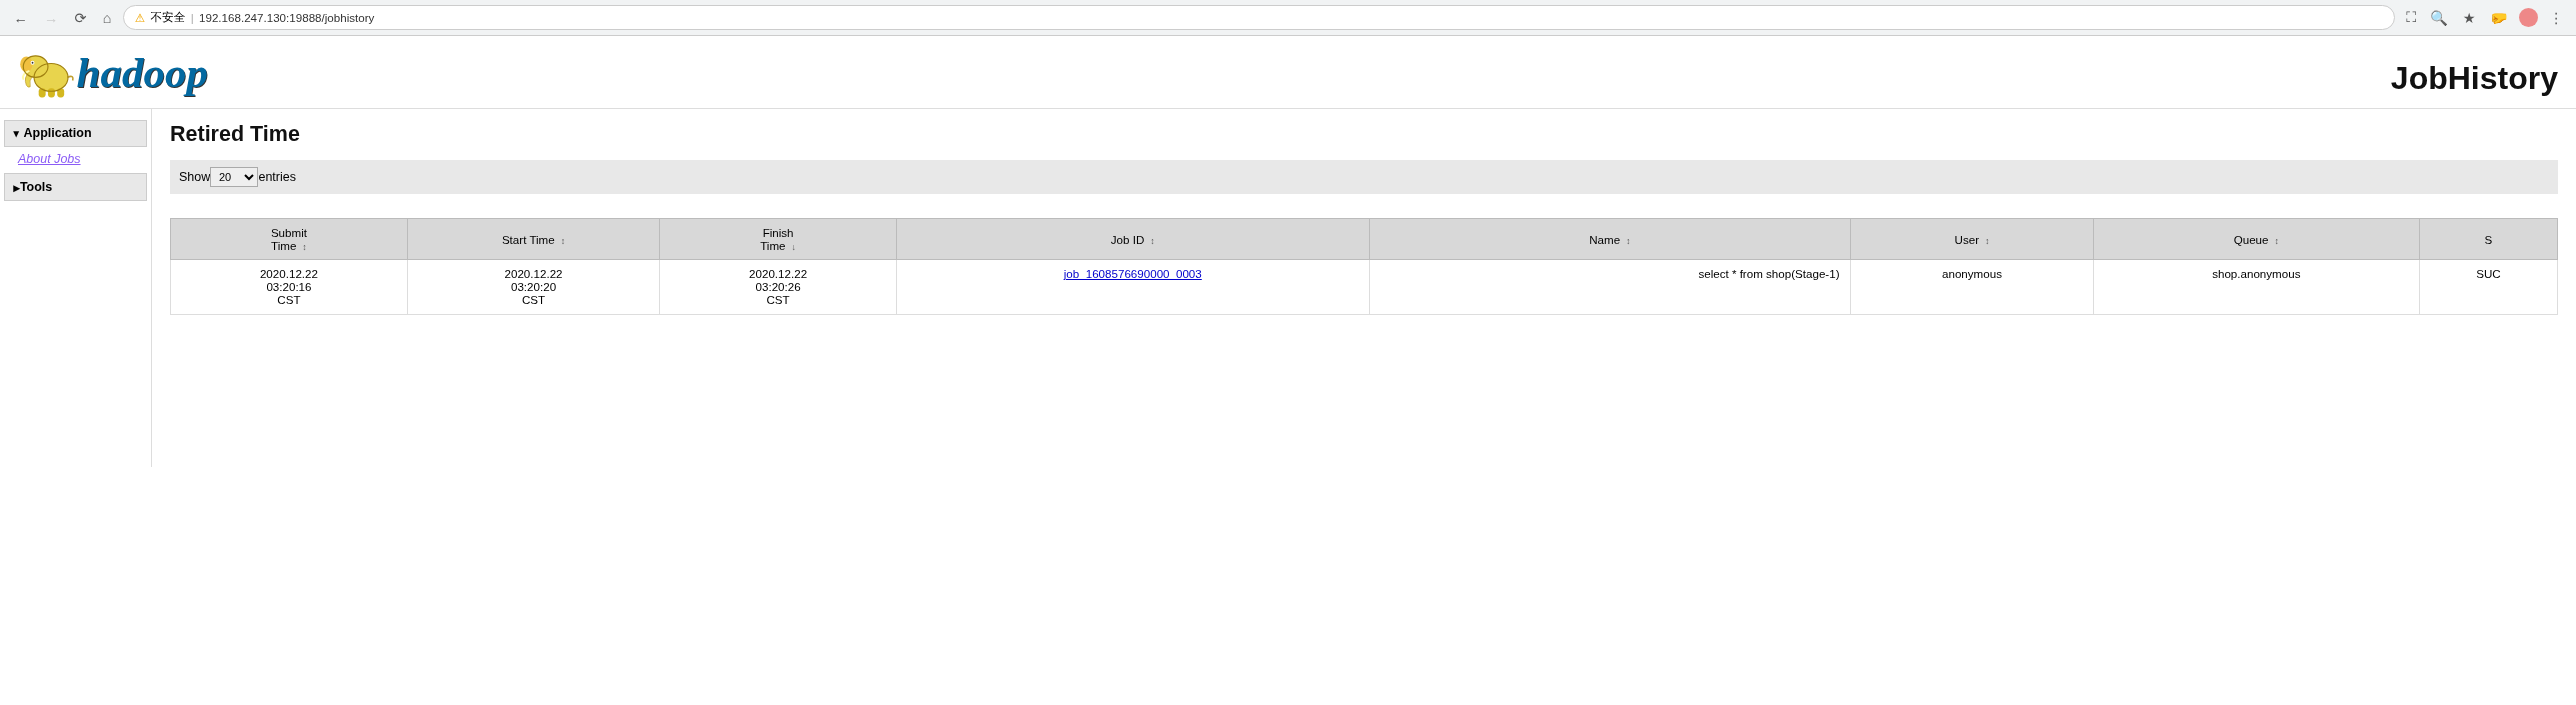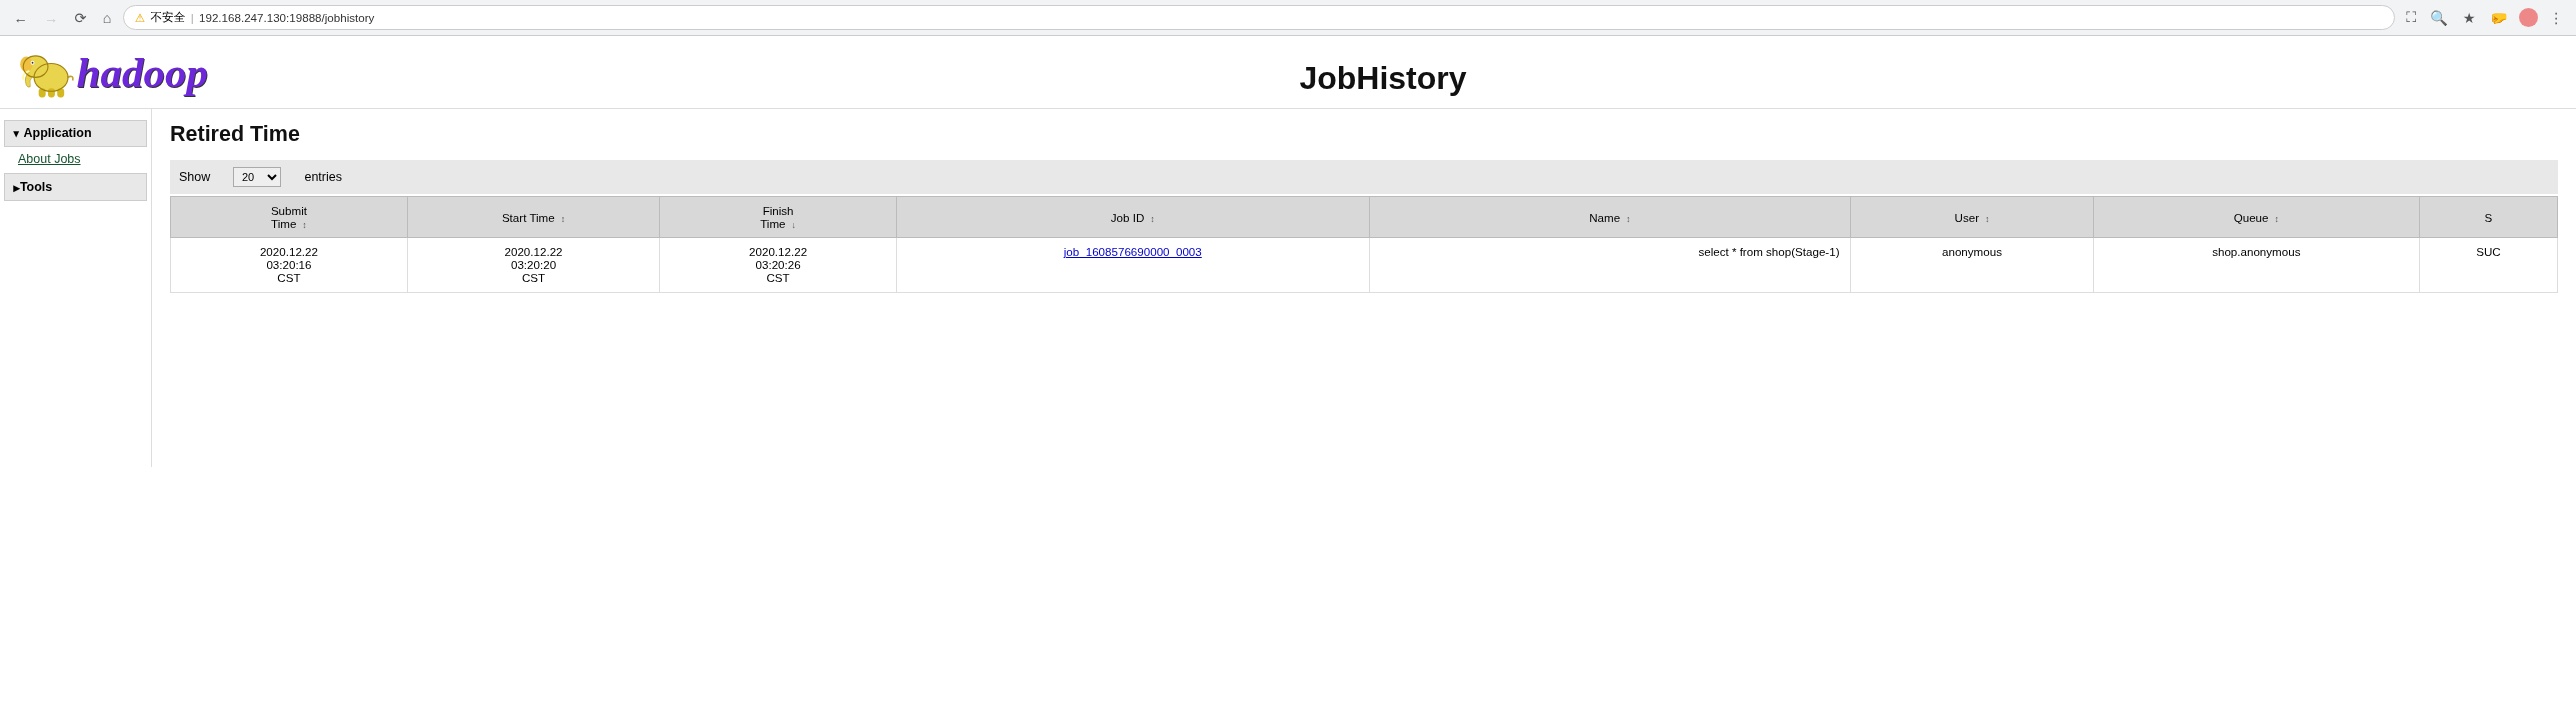--- a/index.html
+++ b/index.html
@@ -52,28 +52,28 @@
     .logo-area { display: flex; align-items: center; gap: 0; }
     .hadoop-logo {
       display: flex;
       align-items: center;
     }
     .elephant-svg { width: 63px; height: 54px; }
     .hadoop-text {
       font-size: 43px;
       font-weight: bold;
       font-style: italic;
-      color: #6d28d9;
+      color: #0369a1;
       font-family: Georgia, serif;
       text-shadow: 0.9px 0.9px 0 #333;
       margin-left: -4.5px;
     }
     .page-title-area {
       flex: 1;
-      text-align: center;
+      text-align: right;
       margin-top: 12px;
     }
     .page-title {
       font-size: 32px;
       font-weight: bold;
       color: #111;
     }
 
     
     .main-container {
@@ -102,22 +102,23 @@
       border: 0.9px solid #ccc;
       margin: 1.8px 3.6px;
     }
     .sidebar-section-header .arrow { margin-right: 4.5px; font-size: 10.7px; }
     .sidebar-sub-item {
       padding: 3.6px 18px;
       cursor: pointer;
       font-size: 12.5px;
     }
     .sidebar-sub-item a {
-      color: #14532d;
+      color: #8b5cf6;
       text-decoration: underline;
+      font-style: italic;
     }
     .sidebar-tools-header {
       display: flex;
       align-items: center;
       padding: 5.4px 9px;
       cursor: pointer;
       font-weight: bold;
       font-size: 12.5px;
       background: #e8e8e8;
       border: 0.9px solid #ccc;
@@ -132,22 +133,22 @@
     }
     .content-title {
       font-size: 21.5px;
       font-weight: bold;
       margin-bottom: 12.5px;
       color: #111;
     }
     .show-entries {
       display: flex;
       align-items: center;
-      gap: 23px;
-      margin-bottom: 2px;
+      gap: 0;
+      margin-bottom: 24px;
       background: #e8e8e8;
       padding: 7.2px 9px;
     }
     .show-entries select {
       border: 0.9px solid #aaa;
       padding: 1.8px 3.6px;
       font-size: 11px;
     }
 
     

